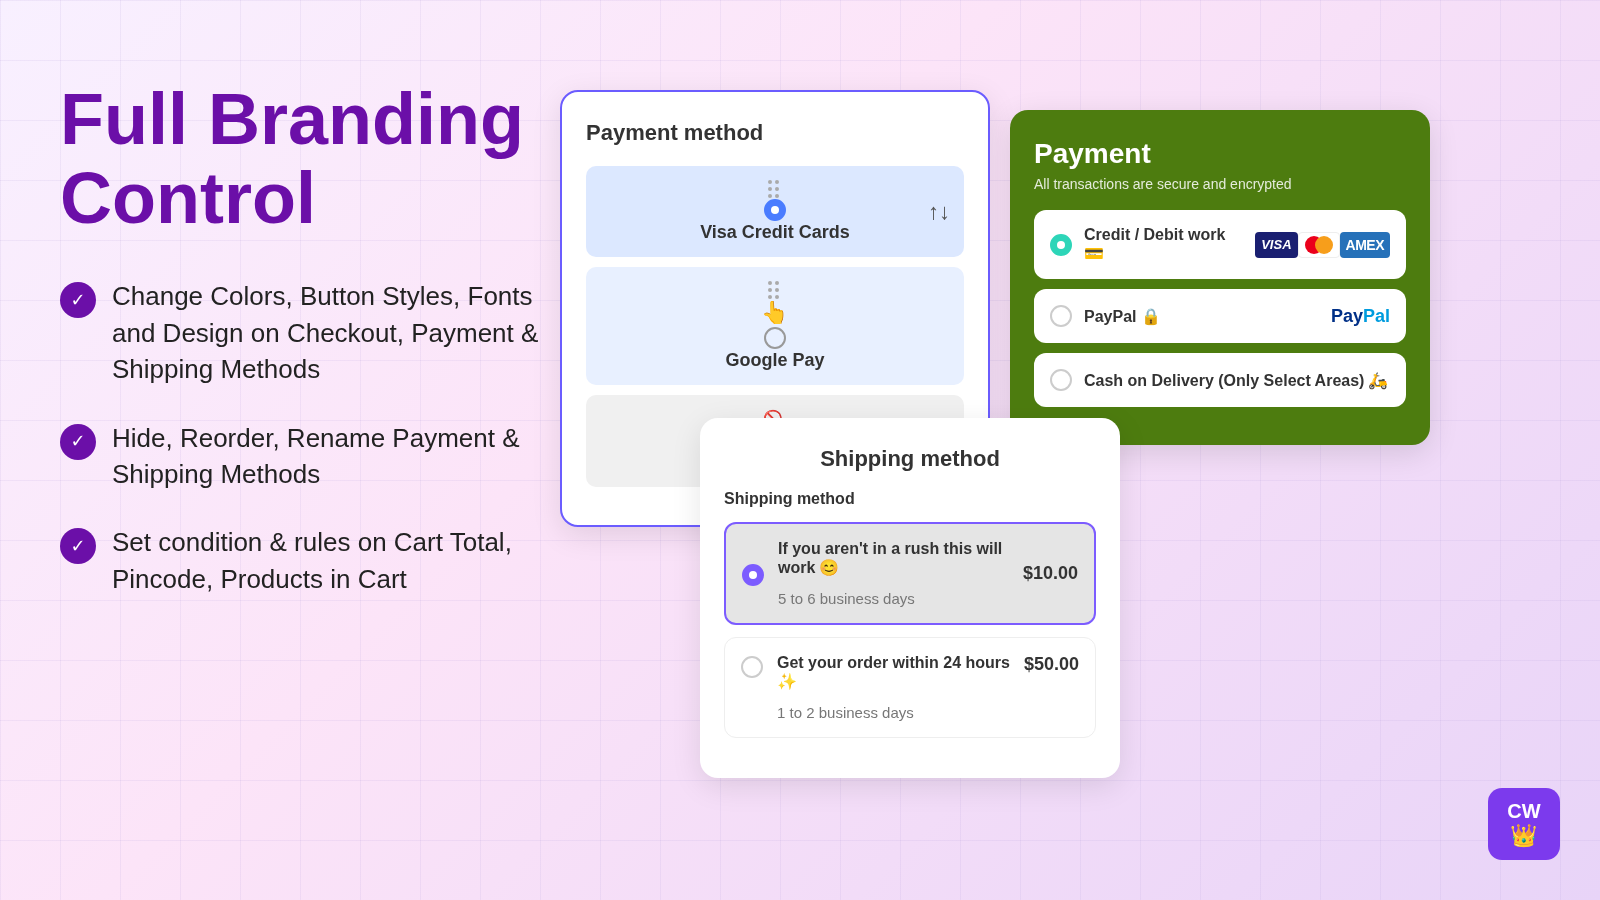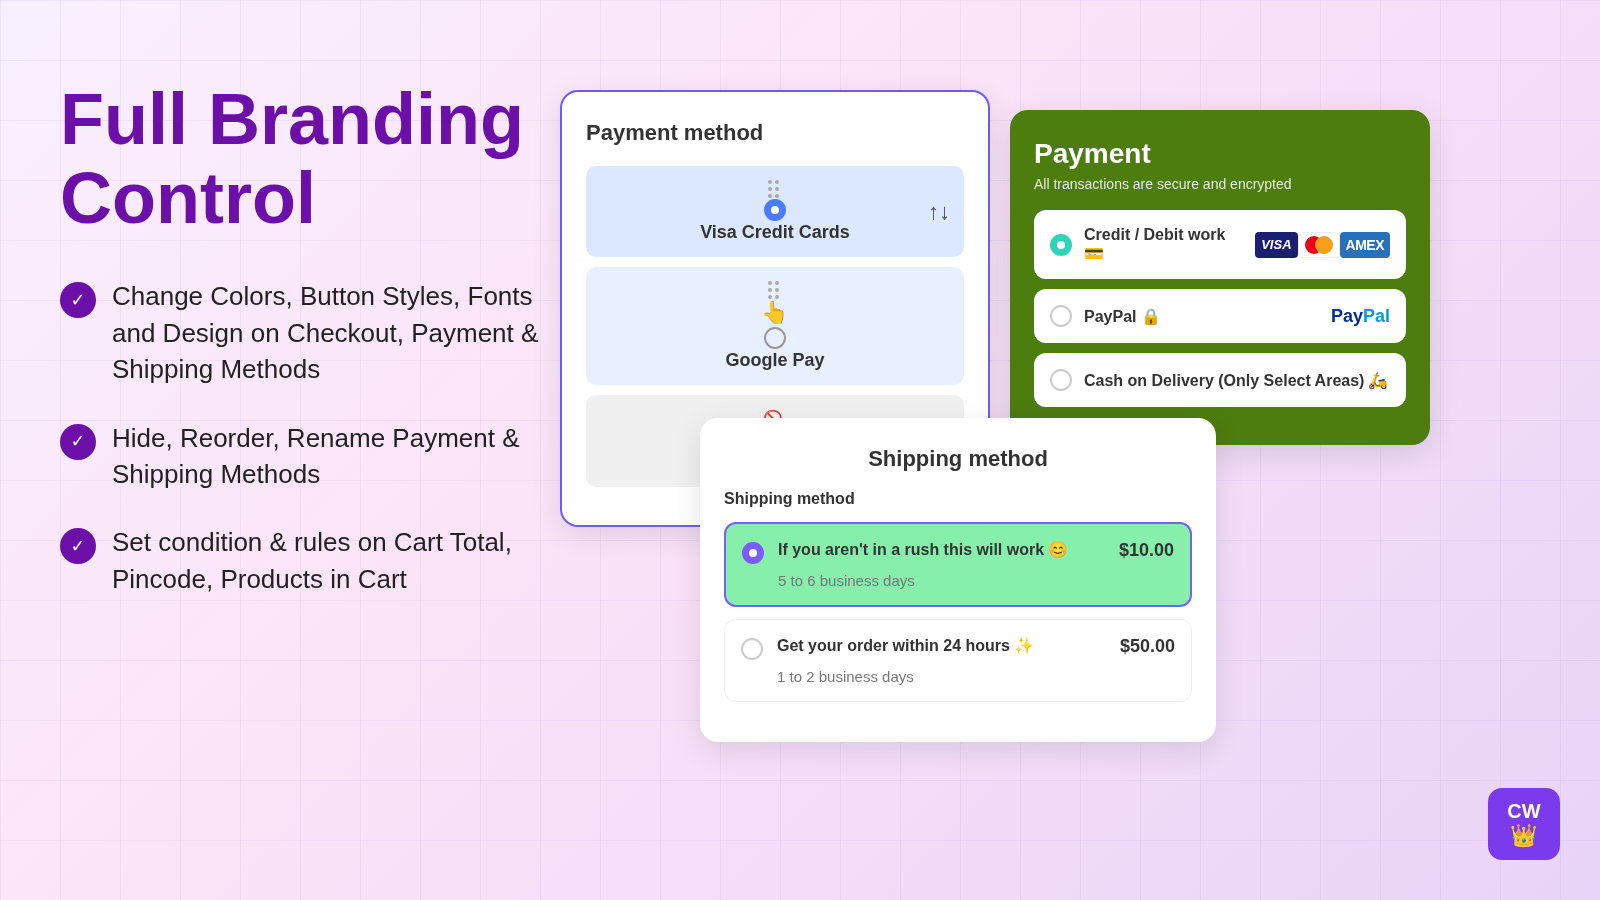--- a/index.html
+++ b/index.html
@@ -274,21 +274,21 @@
       font-weight: 700;
       color: #003087;
     }
     .paypal-logo span { color: #009cde; }
 
     
     .shipping-card {
       position: absolute;
       left: 700px;
       top: 418px;
-      width: 516px;
+      width: 420px;
       background: white;
       border-radius: 18px;
       padding: 28px 24px;
       box-shadow: 0 8px 30px rgba(0,0,0,0.1);
     }
     .shipping-title-center {
       font-size: 22px;
       font-weight: 600;
       color: #333;
       text-align: center;
@@ -302,22 +302,23 @@
     }
     .shipping-option {
       border-radius: 12px;
       padding: 16px 16px;
       margin-bottom: 12px;
       display: flex;
       align-items: flex-start;
       gap: 14px;
     }
     .shipping-option.active {
-      background: #86efac;
+      background: #e5e5e5;
       border: 2px solid #7c5cff;
+      align-items: center;
     }
     .shipping-option.inactive {
       border: 1px solid #eee;
     }
     .ship-radio {
       width: 22px;
       height: 22px;
       border-radius: 50%;
       flex-shrink: 0;
       margin-top: 2px;

